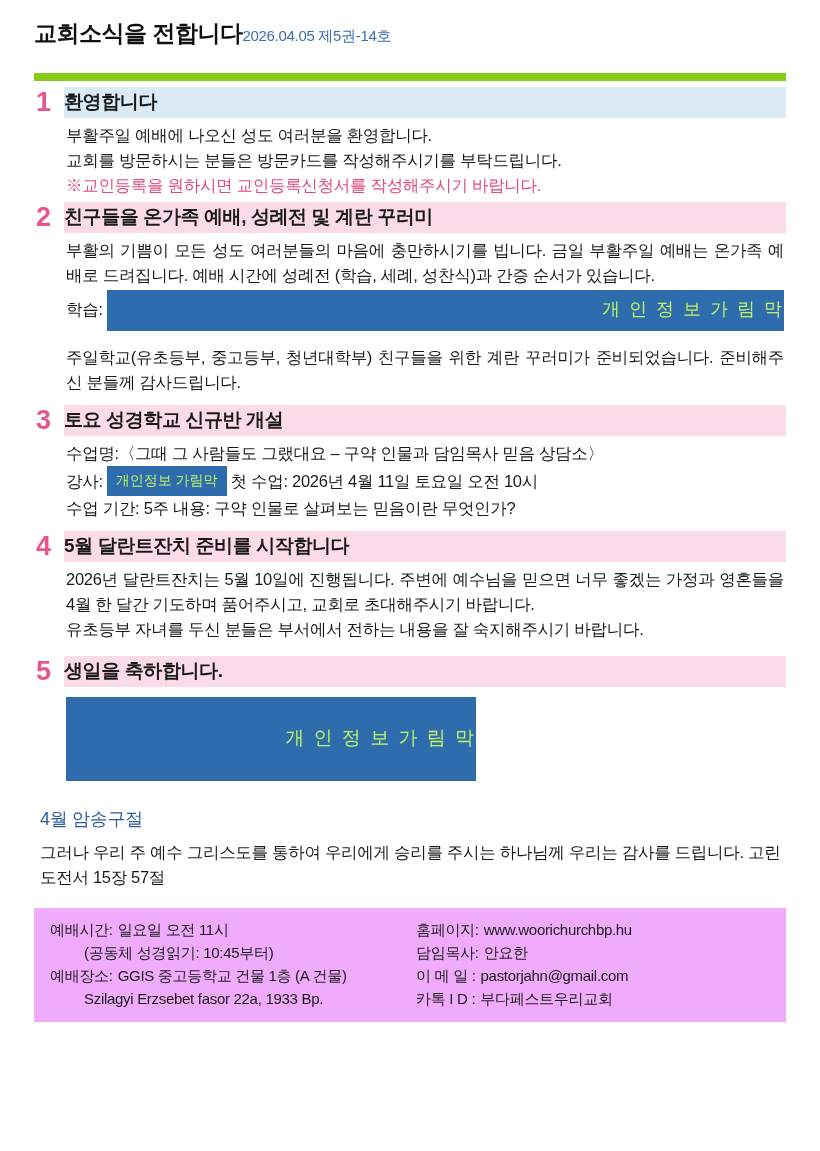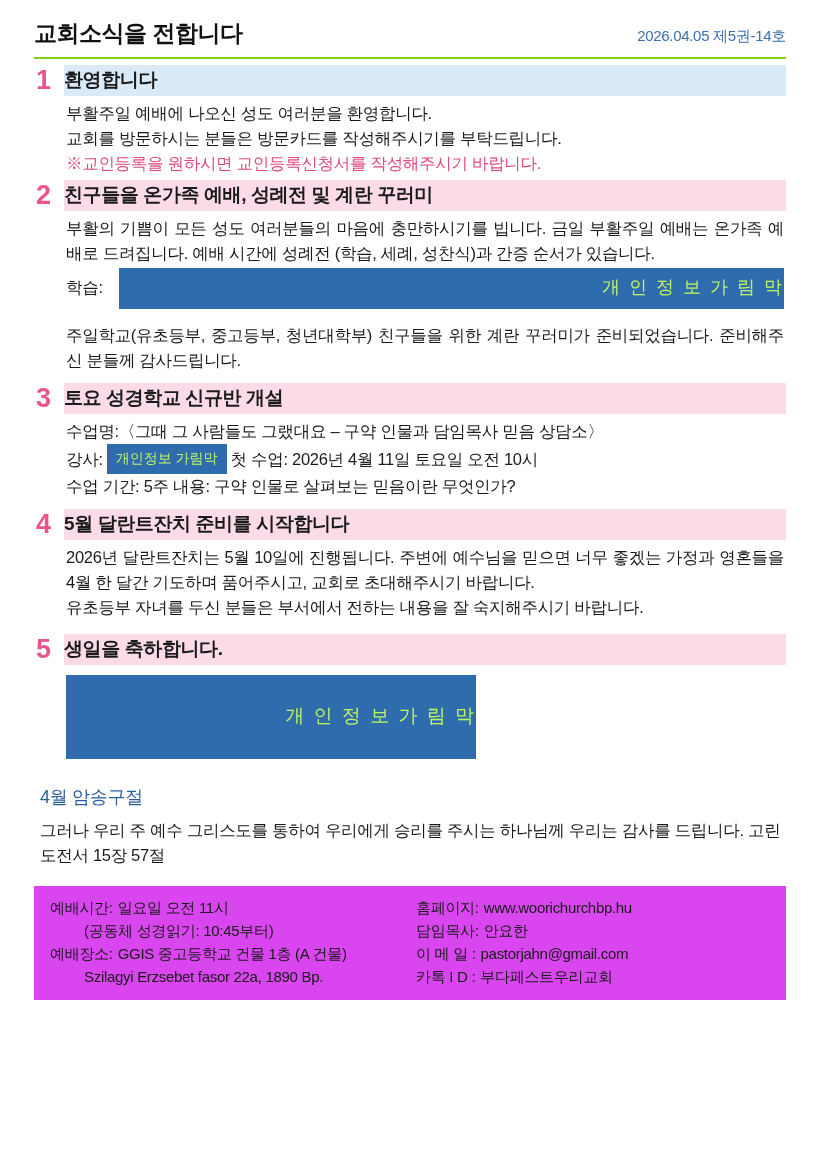--- a/index.html
+++ b/index.html
@@ -19,23 +19,22 @@
     width: 820px;
     height: 1151px;
     padding: 18px 34px 0 34px;
     position: relative;
   }
 
   
   .header {
     display: flex;
     align-items: baseline;
-    justify-content: space-between;
-    border-bottom: 2px solid #84cc16;
-    padding-bottom: 8px;
+    border-bottom: 8px solid #84cc16;
+    padding-bottom: 24px;
     margin-bottom: 6px;
   }
   .header-title {
     font-size: 23px;
     font-weight: bold;
     letter-spacing: -0.5px;
     color: #111;
   }
   .header-meta {
     font-size: 15px;
@@ -109,21 +108,21 @@
     display: block;
     width: 410px;
     margin: 10px 0 0 32px;
     padding: 28px 0 30px 0;
     font-size: 19px;
   }
   .row-inline {
     display: flex;
     align-items: center;
   }
-  .label-pre { flex: 0 0 auto; padding-right: 16px; }
+  .label-pre { flex: 0 0 auto; padding-right: 4px; }
 
   
   .verse {
     margin-top: 26px;
     padding: 0 2px 0 6px;
   }
   .verse-title {
     font-size: 18px;
     color: #2d5f9e;
     letter-spacing: -0.3px;
@@ -131,21 +130,21 @@
   }
   .verse-text {
     font-size: 16.5px;
     line-height: 25px;
     letter-spacing: -0.3px;
   }
 
   
   .footer {
     margin-top: 18px;
-    background: #d946ef;
+    background: #f0abfc;
     padding: 10px 16px 12px 16px;
     display: flex;
     font-size: 15px;
     line-height: 23px;
     letter-spacing: -0.3px;
     text-align: center;
   }
   .footer-col { flex: 1; }
   .footer-col.right { padding-left: 12px; }
   .f-row { display: flex; }
@@ -233,21 +232,21 @@
         <span style="padding-left:5px;">일요일 오전 11시</span>
       </div>
       <div class="f-row f-indent">
         <span>(공동체 성경읽기: 10:45부터)</span>
       </div>
       <div class="f-row">
         <span>예배장소:</span>
         <span style="padding-left:5px;">GGIS 중고등학교 건물 1층 (A 건물)</span>
       </div>
       <div class="f-row f-indent">
-        <span>Szilagyi Erzsebet fasor 22a, 1890 Bp.</span>
+        <span>Szilagyi Erzsebet fasor 22a, 1933 Bp.</span>
       </div>
     </div>
     <div class="footer-col right">
       <div class="f-row">
         <span>홈페이지:</span>
         <span style="padding-left:5px;">www.woorichurchbp.hu</span>
       </div>
       <div class="f-row">
         <span>담임목사:</span>
         <span style="padding-left:5px;">안요한</span>

